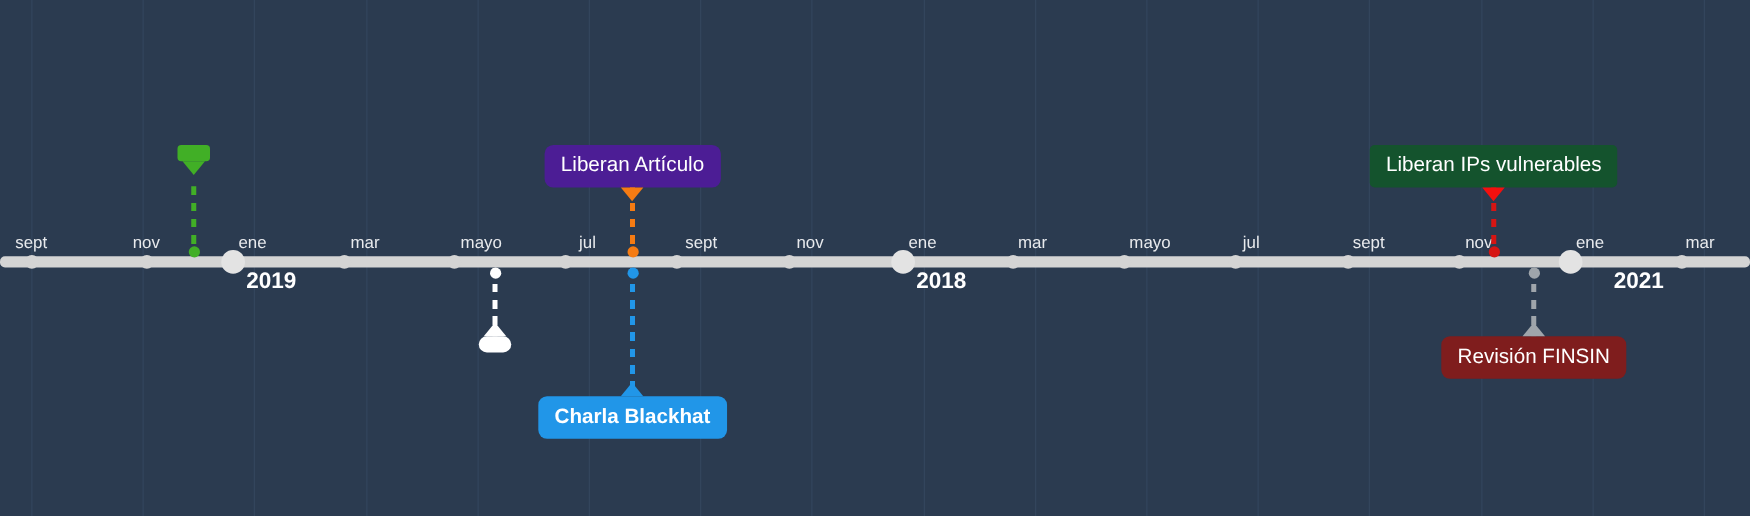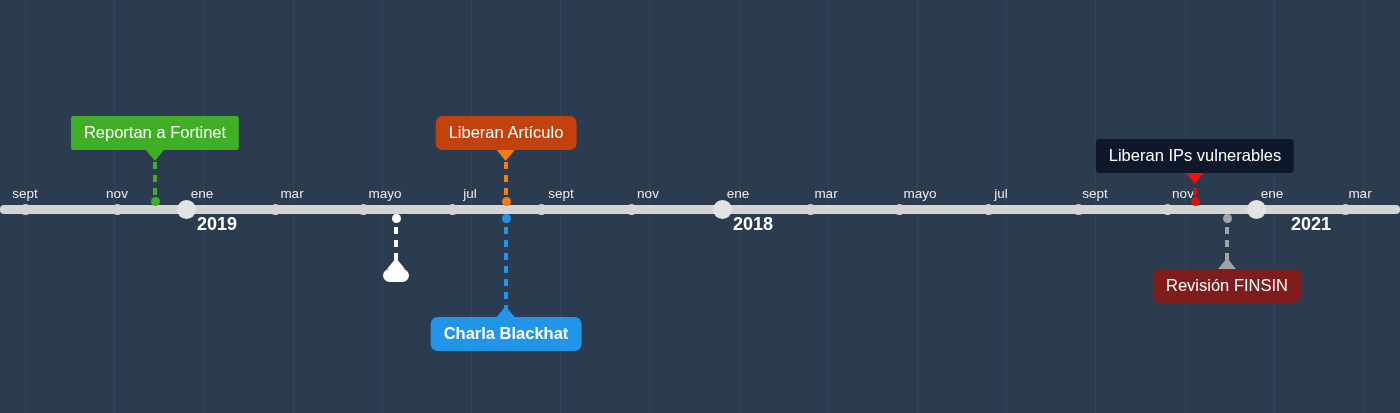--- a/index.html
+++ b/index.html
@@ -121,23 +121,23 @@
     border-right: 9px solid transparent;
   }
   .callout.up .tail {
     top: -11px;
     border-left: 9px solid transparent;
     border-right: 9px solid transparent;
   }
 
   .c-green  { background: #41af26; color: #ffffff; border-radius: 3px; }
   .c-green.down  .tail { border-top: 11px solid #41af26; }
-  .c-orange { background: #c2410c; color: #ffffff; border-radius: 7px; }
+  .c-orange { background: #4c1d95; color: #ffffff; border-radius: 7px; }
   .c-orange.down .tail { border-top: 11px solid #f57b13; }
-  .c-red    { background: #0f172a; color: #ffffff; border-radius: 4px; margin-top: 23px; }
+  .c-red    { background: #14532d; color: #ffffff; border-radius: 4px; }
   .c-red.down    .tail { border-top: 11px solid #f4100e; }
   .c-white  { background: #ffffff; color: #fa1616; border-radius: 7px; }
   .c-white.up    .tail { border-bottom: 11px solid #ffffff; }
   .c-blue   { background: #2196e8; color: #ffffff; border-radius: 7px; }
   .c-blue.up     .tail { border-bottom: 11px solid #2196e8; }
   .c-gray   { background: #7f1d1d; color: #ffffff; border-radius: 7px; }
   .c-gray.up     .tail { border-bottom: 11px solid #9fa5ab; }
 </style>
 </head>
 <body>
@@ -202,21 +202,21 @@
       <div class="tick-label" style="left: 1360px;">mar</div>
     </div>
   <div id="year-layer">
       <div class="year-label" style="left: 217px; text-align: center;">2019</div>
       <div class="year-label" style="left: 753px;">2018</div>
       <div class="year-label" style="left: 1311px;">2021</div>
     </div>
   <div id="events-layer">
       <div class="stem" style="left: 155px; top: 149px; height: 56px; background-image: repeating-linear-gradient(rgb(65, 175, 38) 0px, rgb(65, 175, 38) 7px, transparent 7px, transparent 13px);"></div>
       <div class="event-dot" style="left: 155px; top: 197px; background: rgb(65, 175, 38);"></div>
-      <div class="callout c-green down" style="left: 155px; top: 116px; z-index: 10;"><span>Reportan a Fortinet</span><span class="tail"></span></div>
+      <div class="callout c-green down" style="left: 155px; top: 116px; z-index: 10;"><span class="tail"></span></div>
       <div class="stem" style="left: 506px; top: 149px; height: 56px; background-image: repeating-linear-gradient(rgb(245, 123, 19) 0px, rgb(245, 123, 19) 7px, transparent 7px, transparent 13px);"></div>
       <div class="event-dot" style="left: 506px; top: 197px; background: rgb(245, 123, 19);"></div>
       <div class="callout c-orange down" style="left: 506px; top: 116px; z-index: 10;"><span>Liberan Artículo</span><span class="tail"></span></div>
       <div class="stem" style="left: 1195px; top: 149px; height: 56px; background-image: repeating-linear-gradient(rgb(214, 21, 19) 0px, rgb(214, 21, 19) 7px, transparent 7px, transparent 13px);"></div>
       <div class="event-dot" style="left: 1195px; top: 197px; background: rgb(214, 21, 19);"></div>
       <div class="callout c-red down" style="left: 1195px; top: 116px; z-index: 10;"><span>Liberan IPs vulnerables</span><span class="tail"></span></div>
       <div class="stem" style="left: 396px; top: 214px; height: 55px; background-image: repeating-linear-gradient(rgb(255, 255, 255) 0px, rgb(255, 255, 255) 7px, transparent 7px, transparent 13px);"></div>
       <div class="event-dot" style="left: 396px; top: 214px; background: rgb(255, 255, 255);"></div>
       <div class="callout c-white up" style="left: 396px; top: 269px; z-index: 10;"><span class="tail"></span></div>
       <div class="stem" style="left: 506px; top: 214px; height: 103px; background-image: repeating-linear-gradient(rgb(33, 150, 232) 0px, rgb(33, 150, 232) 7px, transparent 7px, transparent 13px);"></div>

